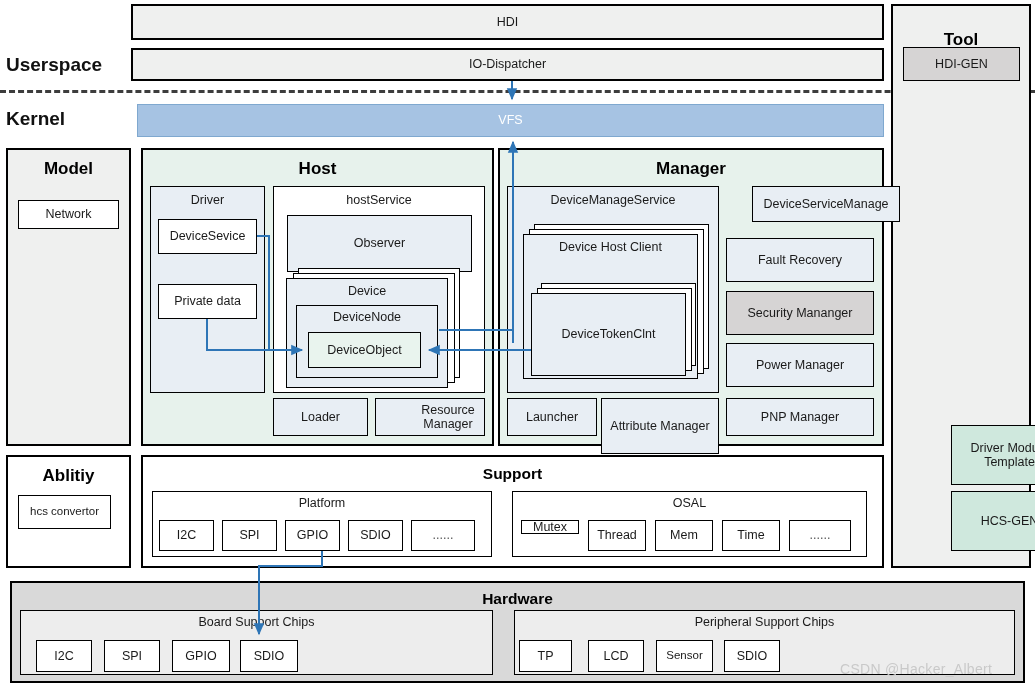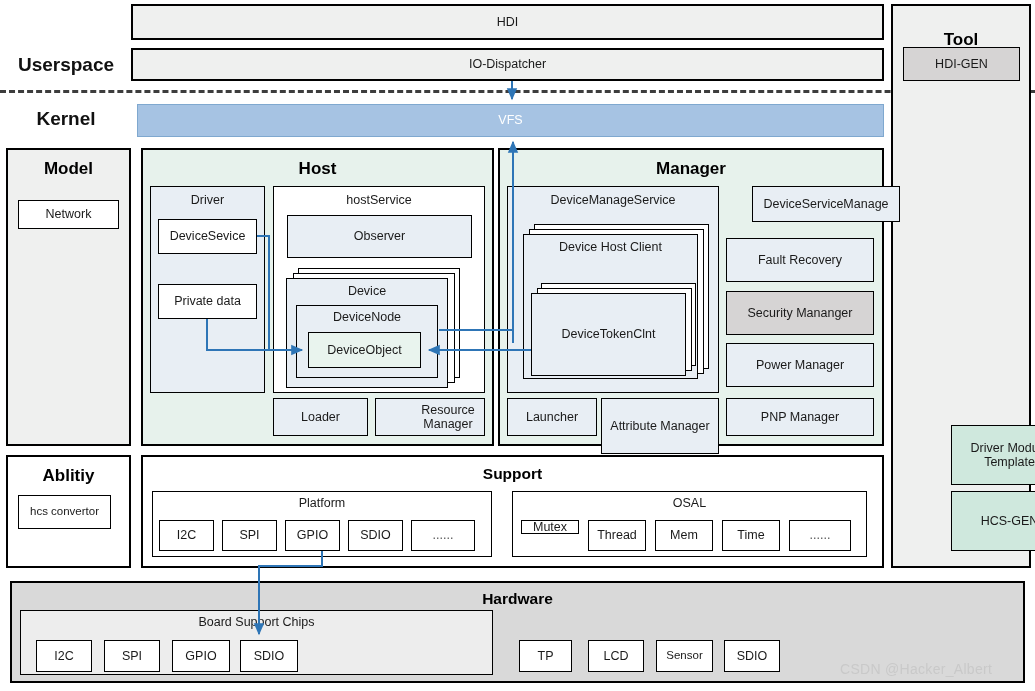--- a/index.html
+++ b/index.html
@@ -66,21 +66,21 @@
     font-size: 15.5px;
     color: #000;
   }
 
   
   .rail {
     position: absolute;
     font-weight: bold;
     font-size: 19px;
     color: #111;
-    text-align: center;
+    text-align: left;
   }
 
   
   .dashline {
     position: absolute;
     height: 0;
     border-top: 3px dashed #3d3d3d;
   }
 
   
@@ -161,21 +161,21 @@
   <div class="bx f-white" style="left:158px; top:219px; width:99px; height:35px;">
     <span>DeviceSevice</span>
   </div>
   <div class="bx f-white" style="left:158px; top:284px; width:99px; height:35px;">
     <span>Private data</span>
   </div>
 
   <div class="bx f-white top-label" style="left:273px; top:186px; width:212px; height:207px;">
     <div class="grp-title" style="top:6px; font-size:12.5px;">hostService</div>
   </div>
-  <div class="bx f-bluegray" style="left:287px; top:215px; width:185px; height:43px;">
+  <div class="bx f-bluegray" style="left:287px; top:215px; width:185px; height:57px;">
     <span>Observer</span>
   </div>
 
   <div class="bx f-white" style="left:298px; top:268px; width:162px; height:110px;"></div>
   <div class="bx f-white" style="left:293px; top:273px; width:162px; height:110px;"></div>
 
   <div class="bx f-bluegray top-label" style="left:286px; top:278px; width:162px; height:110px;">
     <div class="grp-title" style="top:5px; font-size:12.5px;">Device</div>
   </div>
   <div class="bx f-bluegray top-label" style="left:296px; top:305px; width:142px; height:73px;">
@@ -290,20 +290,23 @@
   <div class="bx f-white" style="left:104px; top:640px; width:56px; height:32px;">
     <span>SPI</span>
   </div>
   <div class="bx f-white" style="left:172px; top:640px; width:58px; height:32px;">
     <span>GPIO</span>
   </div>
   <div class="bx f-white" style="left:240px; top:640px; width:58px; height:32px;">
     <span>SDIO</span>
   </div>
 
+  <div class="bx f-hwinner top-label" style="left:514px; top:610px; width:501px; height:65px;">
+    <div class="grp-title" style="top:4px; font-size:12.5px;">Peripheral Support Chips</div>
+  </div>
   <div class="bx f-white" style="left:519px; top:640px; width:53px; height:32px;">
     <span>TP</span>
   </div>
   <div class="bx f-white" style="left:588px; top:640px; width:56px; height:32px;">
     <span>LCD</span>
   </div>
   <div class="bx f-white" style="left:656px; top:640px; width:57px; height:32px; font-size:11.5px;">
     <span>Sensor</span>
   </div>
   <div class="bx f-white" style="left:724px; top:640px; width:56px; height:32px;">

